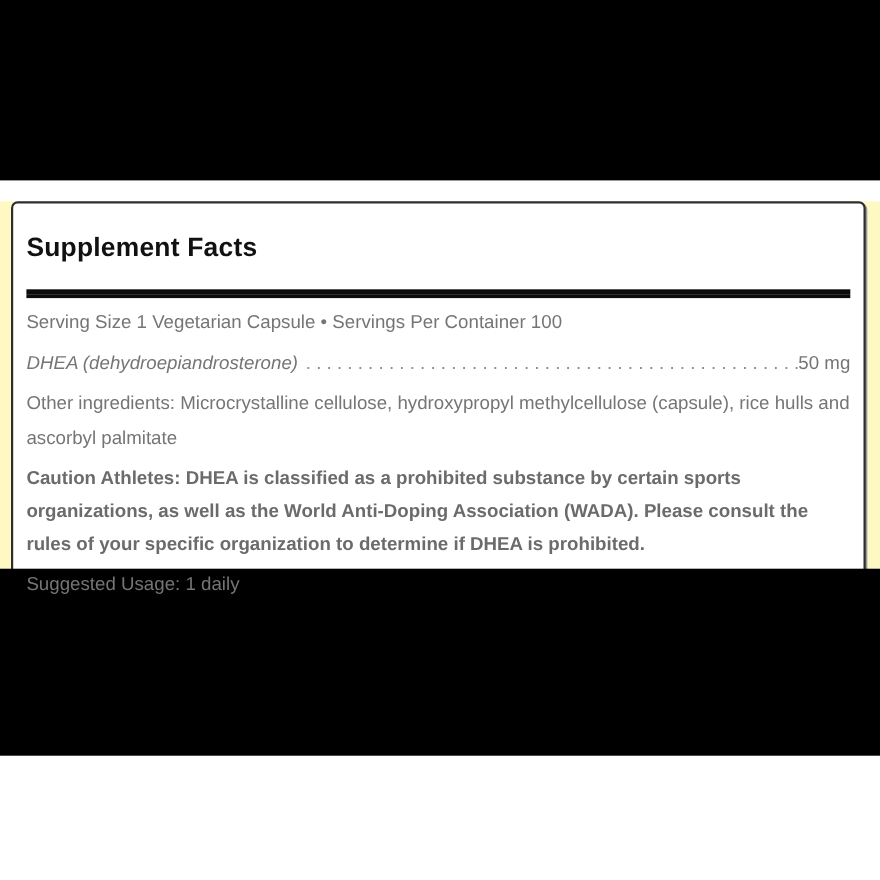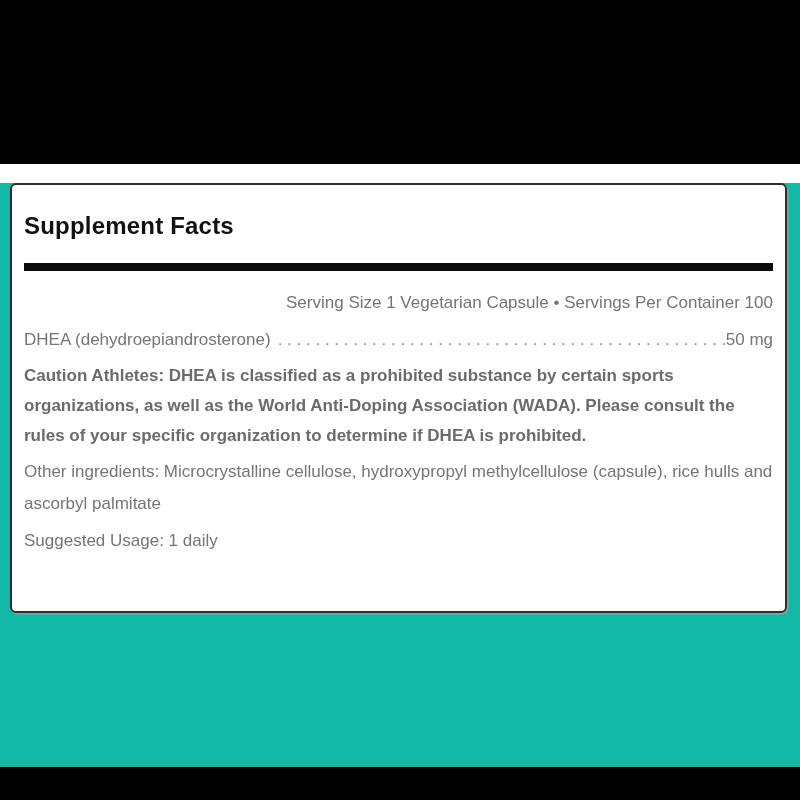--- a/index.html
+++ b/index.html
@@ -5,21 +5,21 @@
   html, body { margin: 0; padding: 0; }
   body {
     width: 800px; height: 800px;
     background: #ffffff;
     font-family: "Liberation Sans", sans-serif;
     overflow: hidden;
   }
   .band { width: 800px; background: #000000; }
   .band-top { height: 164px; }
   .band-bottom { height: 170px; }
-  .stage { height: 584px; background: #14b8a6; }
+  .stage { height: 334px; background: #fef9c3; }
 
   .panel {
     box-sizing: border-box;
     width: 777px; height: 430px;
     margin: 19px 0 0 10px;
     background: #ffffff;
     border: 2px solid #2e2e2e;
     border-radius: 6px;
     box-shadow: 1.5px 1.5px 0 #9a9a9a;
     padding: 0 12px;
@@ -35,24 +35,24 @@
   .rule-thin  { height: 3px; }
   .section-header {
     font-size: 18px; line-height: 26px; font-weight: bold;
     color: #111111; margin: 6px 0 10px 0;
   }
 
   .body-text {
     font-size: 17px; line-height: 32px;
     color: #757575; margin: 0 0 5px 0;
   }
-  .serving-line { margin-top: 16px; text-align: right; }
+  .serving-line { margin-top: 6px; }
 
   .dotted-row { display: flex; align-items: baseline; }
-  .dotted-row .nutrient-name { white-space: nowrap; }
+  .dotted-row .nutrient-name { white-space: nowrap; font-style: italic; }
   .dotted-row .leader-dots {
     flex: 1 1 auto; overflow: hidden; white-space: nowrap;
     color: #8a8a8a; padding-left: 7px; min-width: 0;
   }
   .dotted-row .nutrient-amount { white-space: nowrap; text-align: right; }
 
   .caution-text {
     font-weight: bold; color: #6b6b6b; line-height: 30px;
     margin: 0 0 5px 0;
   }
@@ -74,22 +74,22 @@
     <hr class="rule rule-thin">
 
     <p class="body-text serving-line">Serving Size 1 Vegetarian Capsule • Servings Per Container 100</p>
 
     <p class="body-text dotted-row">
       <span class="nutrient-name">DHEA (dehydroepiandrosterone)</span>
       <span class="leader-dots">. . . . . . . . . . . . . . . . . . . . . . . . . . . . . . . . . . . . . . . . . . . . . . . . . . . . . . . . . . . . . . . . . . . . . . . . . . . . . . . .</span>
       <span class="nutrient-amount">50 mg</span>
     </p>
 
+    <p class="body-text">Other ingredients: Microcrystalline cellulose, hydroxypropyl methylcellulose (capsule), rice hulls and ascorbyl palmitate</p>
+
     <p class="body-text caution-text">Caution Athletes: DHEA is classified as a prohibited substance by certain sports organizations, as well as the World Anti-Doping Association (WADA). Please consult the rules of your specific organization to determine if DHEA is prohibited.</p>
-
-    <p class="body-text">Other ingredients: Microcrystalline cellulose, hydroxypropyl methylcellulose (capsule), rice hulls and ascorbyl palmitate</p>
 
     <p class="body-text suggested-line">Suggested Usage: 1 daily</p>
 
   </div>
 </div>
 
 <div class="band band-bottom"></div>
 
 </body></html>

